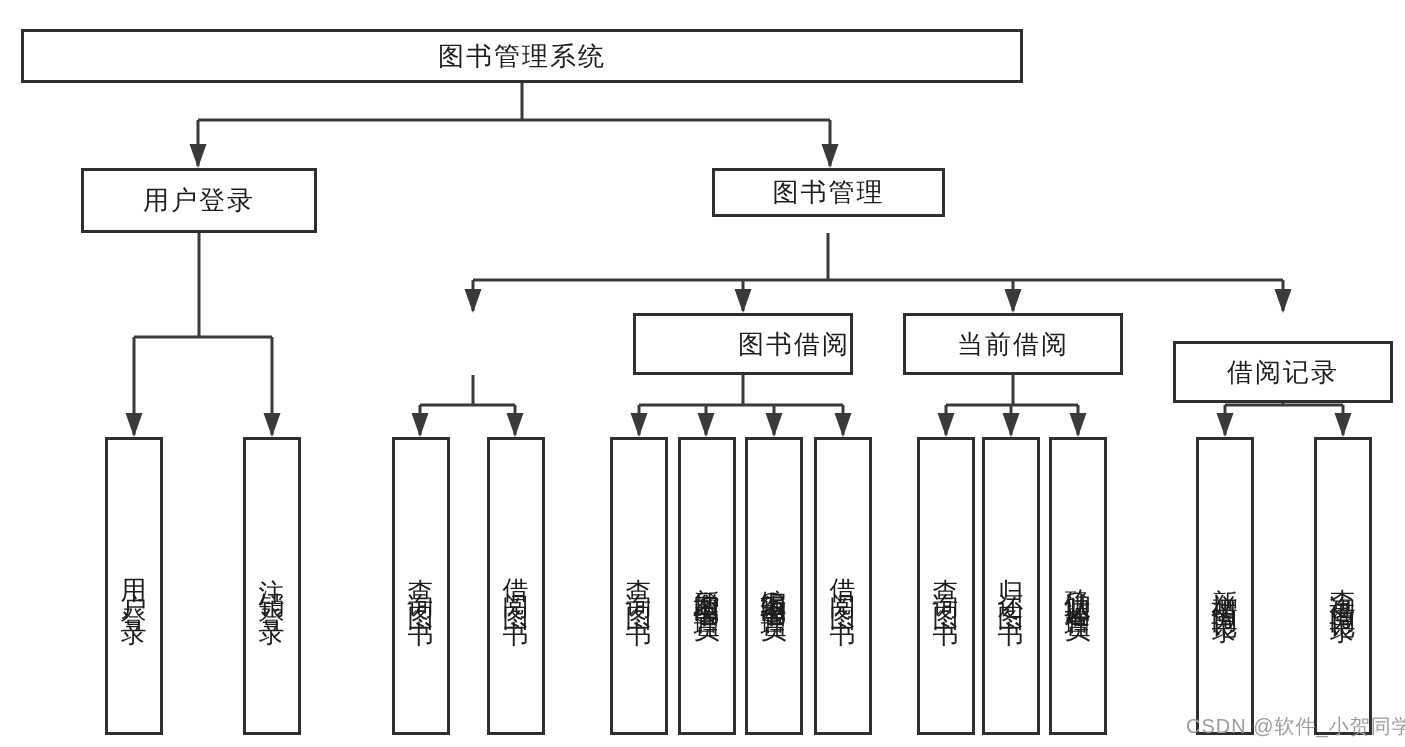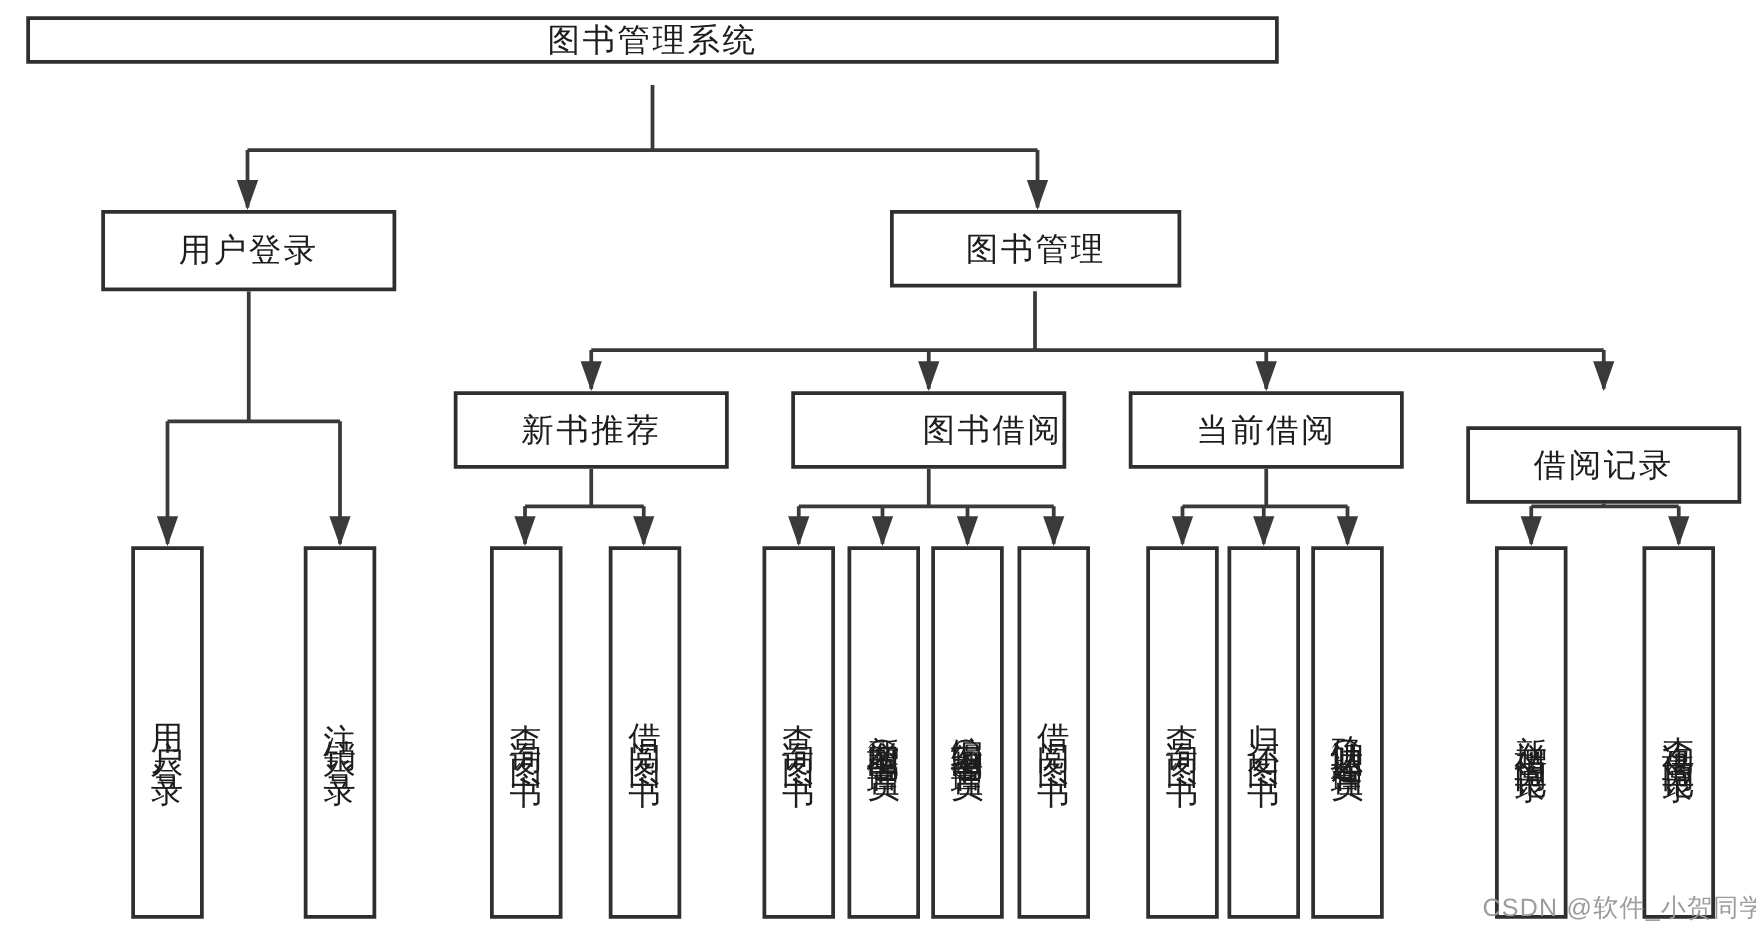--- a/index.html
+++ b/index.html
@@ -17,23 +17,23 @@
   }
   svg.connectors{position:absolute;left:0;top:0;width:1405px;height:747px;}
   svg.connectors path{stroke:var(--line);stroke-width:3;fill:none;}
   svg.connectors polygon{fill:var(--line);stroke:none;}
   .box{
     position:absolute;box-sizing:border-box;background:#ffffff;
     border:3px solid var(--border);
     display:flex;align-items:center;justify-content:center;
   }
   .hlabel{font-size:26px;letter-spacing:2px;white-space:nowrap;}
-  .root{left:21px;top:13px;width:1002px;height:38px;}
+  .root{left:21px;top:29px;width:1002px;height:54px;}
   .l2a{left:81px;top:168px;width:236px;height:65px;}
-  .l2b{left:712px;top:168px;width:233px;height:62px;}
+  .l2b{left:712px;top:168px;width:233px;height:49px;}
   .l3{top:313px;width:220px;height:62px;}
   .leaf{top:437px;width:58px;height:298px;}
   .vtext{
     writing-mode:vertical-rl;text-orientation:mixed;
     font-size:26px;line-height:1;white-space:nowrap;
   }
   .ls4{letter-spacing:14px;}
   .ls6{letter-spacing:6px;}
   .ls9{letter-spacing:4px;}
   .watermark{
@@ -80,23 +80,20 @@
     <span class="hlabel">图书管理系统</span>
   </div>
 
   <div class="box l2a">
     <span class="hlabel">用户登录</span>
   </div>
   <div class="box l2b">
     <span class="hlabel">图书管理</span>
   </div>
 
-  <div class="box l3" style="left:363px;">
-    <span class="hlabel">新书推荐</span>
-  </div>
   <div class="box l3" style="left:633px;justify-content:flex-end;">
     <span class="hlabel">图书借阅</span>
   </div>
   <div class="box l3" style="left:903px;">
     <span class="hlabel">当前借阅</span>
   </div>
   <div class="box l3" style="left:1173px;margin-top:28px;">
     <span class="hlabel">借阅记录</span>
   </div>
 

